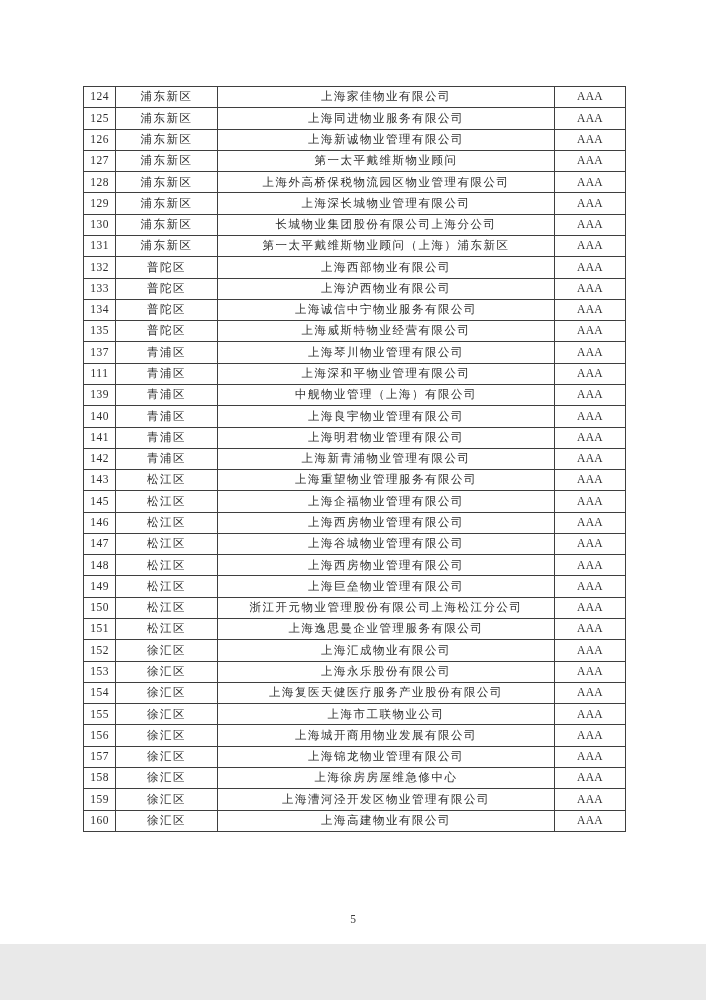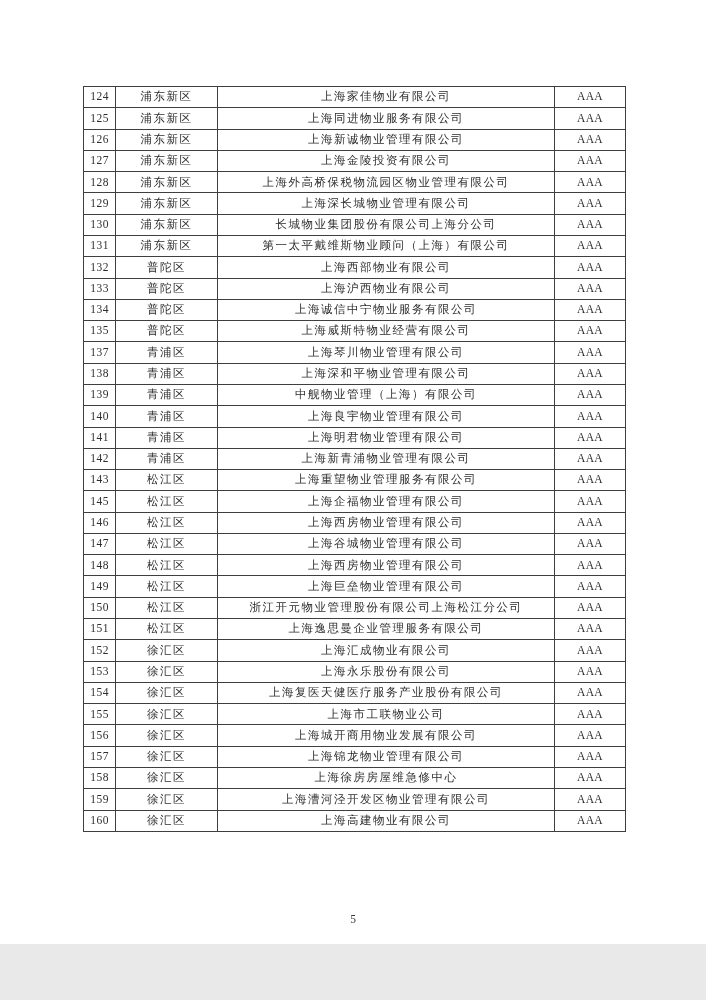--- a/index.html
+++ b/index.html
@@ -86,21 +86,21 @@
   <tr>
     <td class="c-no">126</td>
     <td class="c-district">浦东新区</td>
     <td class="c-company">上海新诚物业管理有限公司</td>
     <td class="c-rating">AAA</td>
   </tr>
 
   <tr>
     <td class="c-no">127</td>
     <td class="c-district">浦东新区</td>
-    <td class="c-company">上海金陵投资有限公司</td>
+    <td class="c-company">第一太平戴维斯物业顾问</td>
     <td class="c-rating">AAA</td>
   </tr>
 
   <tr>
     <td class="c-no">128</td>
     <td class="c-district">浦东新区</td>
     <td class="c-company">上海外高桥保税物流园区物业管理有限公司</td>
     <td class="c-rating">AAA</td>
   </tr>
 
@@ -114,21 +114,21 @@
   <tr>
     <td class="c-no">130</td>
     <td class="c-district">浦东新区</td>
     <td class="c-company">长城物业集团股份有限公司上海分公司</td>
     <td class="c-rating">AAA</td>
   </tr>
 
   <tr>
     <td class="c-no">131</td>
     <td class="c-district">浦东新区</td>
-    <td class="c-company">第一太平戴维斯物业顾问（上海）有限公司</td>
+    <td class="c-company">第一太平戴维斯物业顾问（上海）浦东新区</td>
     <td class="c-rating">AAA</td>
   </tr>
 
   <tr>
     <td class="c-no">132</td>
     <td class="c-district">普陀区</td>
     <td class="c-company">上海西部物业有限公司</td>
     <td class="c-rating">AAA</td>
   </tr>
 
@@ -155,21 +155,21 @@
 
 
   <tr>
     <td class="c-no">137</td>
     <td class="c-district">青浦区</td>
     <td class="c-company">上海琴川物业管理有限公司</td>
     <td class="c-rating">AAA</td>
   </tr>
 
   <tr>
-    <td class="c-no">138</td>
+    <td class="c-no">111</td>
     <td class="c-district">青浦区</td>
     <td class="c-company">上海深和平物业管理有限公司</td>
     <td class="c-rating">AAA</td>
   </tr>
 
   <tr>
     <td class="c-no">139</td>
     <td class="c-district">青浦区</td>
     <td class="c-company">中舰物业管理（上海）有限公司</td>
     <td class="c-rating">AAA</td>

